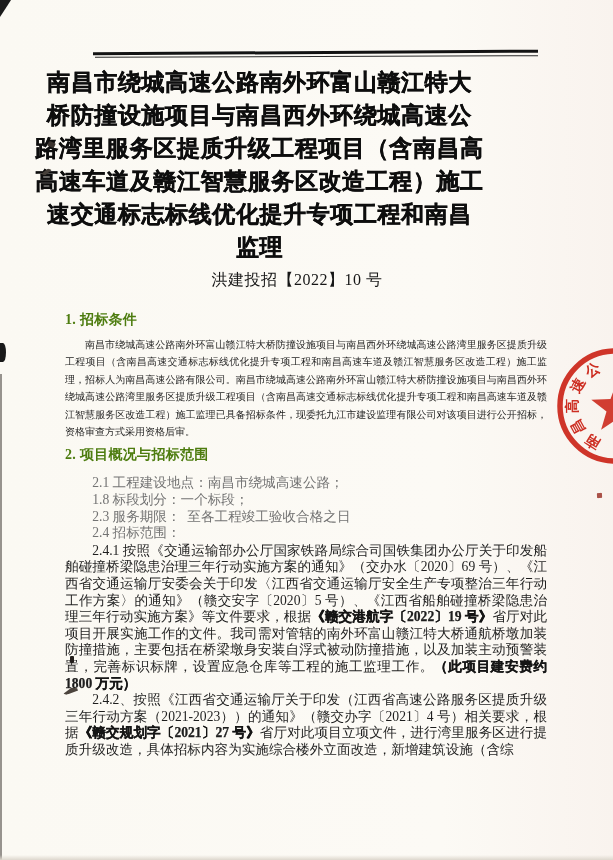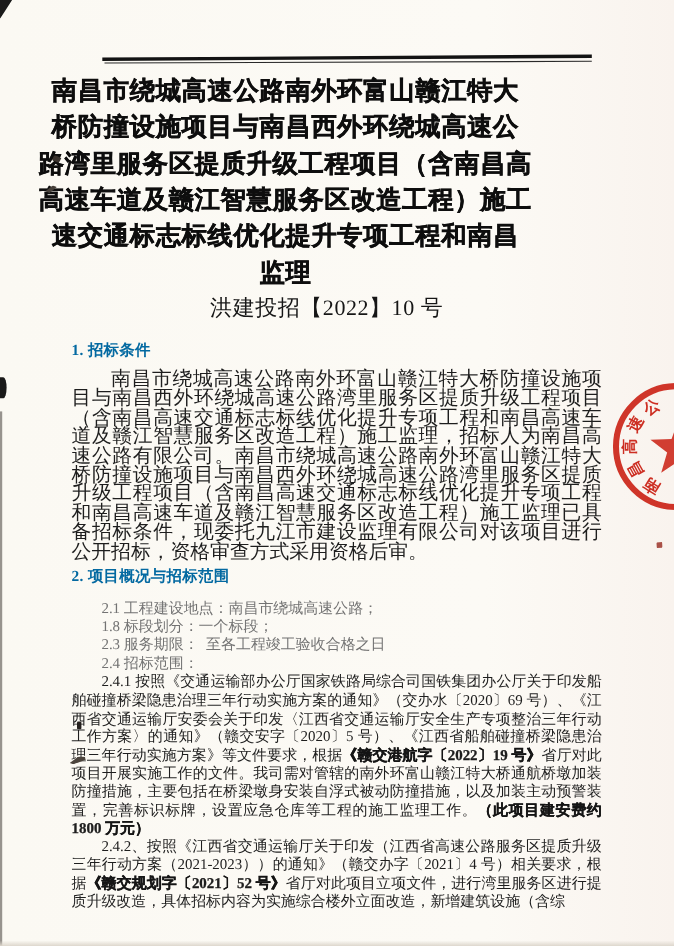--- a/index.html
+++ b/index.html
@@ -15,27 +15,27 @@
   .top-bar-thin{position:absolute;left:95px;top:56px;width:443px;height:1.4px;background:#2a2a2a;transform:rotate(-.2deg);}
   
   .title-block{position:absolute;top:66px;left:0;width:519px;text-align:center;}
   .title-line{
     font-size:23px;font-weight:900;line-height:33px;letter-spacing:.6px;color:#0e0e0e;
     font-family:"Liberation Serif","DejaVu Serif",serif;
     -webkit-text-stroke:.4px #0e0e0e;
   }
   .doc-number{
     position:absolute;top:269px;left:0;width:594px;text-align:center;
-    font-size:20px;line-height:22px;color:#161616;letter-spacing:.5px;
+    font-size:16px;line-height:22px;color:#161616;letter-spacing:.5px;
   }
   
   .content{position:absolute;left:65px;top:311px;width:482px;}
-  .h-sec{font-size:14px;font-weight:bold;color:#0369a1;margin:0 0 7px 0;line-height:18px;letter-spacing:.3px;}
+  .h-sec{font-size:14px;font-weight:bold;color:#4d7c0f;margin:0 0 7px 0;line-height:18px;letter-spacing:.3px;}
   .h-sec2{margin:6px 0 11px 0;}
-  .para{font-size:18px;line-height:17.4px;text-align:justify;text-indent:2em;margin:0 0 2px 0;color:#1e1e1e;}
+  .para{font-size:10px;line-height:17.4px;text-align:justify;text-indent:2em;margin:0 0 2px 0;color:#1e1e1e;}
   .items{margin:0 0 1px 0;}
   .item-line{font-size:13.6px;line-height:16.6px;padding-left:2em;white-space:pre-wrap;color:#737373;}
   .para-sub{font-size:13.6px;line-height:16.6px;text-align:justify;text-indent:2em;margin:0;color:#1e1e1e;}
   .seg-bold{font-weight:bold;-webkit-text-stroke:.25px #141414;}
   
   .stamp{position:absolute;left:550px;top:340px;width:130px;height:132px;}
   
   .art{position:absolute;}
   .corner-mark{left:0;top:0;width:11px;height:17px;background:#1b1b1b;clip-path:polygon(0 0,100% 0,55% 45%,0 100%);}
   .speck-1{left:48px;top:142px;width:7px;height:5px;background:#3a332e;transform:rotate(24deg);border-radius:2px 0 2px 0;}
@@ -70,21 +70,21 @@
     <div class="h-sec">1. 招标条件</div>
     <p class="para">南昌市绕城高速公路南外环富山赣江特大桥防撞设施项目与南昌西外环绕城高速公路湾里服务区提质升级工程项目（含南昌高速交通标志标线优化提升专项工程和南昌高速车道及赣江智慧服务区改造工程）施工监理，招标人为南昌高速公路有限公司。南昌市绕城高速公路南外环富山赣江特大桥防撞设施项目与南昌西外环绕城高速公路湾里服务区提质升级工程项目（含南昌高速交通标志标线优化提升专项工程和南昌高速车道及赣江智慧服务区改造工程）施工监理已具备招标条件，现委托九江市建设监理有限公司对该项目进行公开招标，资格审查方式采用资格后审。</p>
     <div class="h-sec h-sec2">2. 项目概况与招标范围</div>
     <div class="items" id="items">
         <div class="item-line">2.1 工程建设地点：南昌市绕城高速公路；</div>
         <div class="item-line">1.8 标段划分：一个标段；</div>
         <div class="item-line">2.3 服务期限：  至各工程竣工验收合格之日</div>
         <div class="item-line">2.4 招标范围：</div>
       </div>
     <p class="para-sub" id="para-241"><span>2.4.1 按照《交通运输部办公厅国家铁路局综合司国铁集团办公厅关于印发船舶碰撞桥梁隐患治理三年行动实施方案的通知》（交办水〔2020〕69 号）、《江西省交通运输厅安委会关于印发〈江西省交通运输厅安全生产专项整治三年行动工作方案〉的通知》（赣交安字〔2020〕5 号）、《江西省船舶碰撞桥梁隐患治理三年行动实施方案》等文件要求，根据</span><span class="seg-bold">《赣交港航字〔2022〕19 号》</span><span>省厅对此项目开展实施工作的文件。我司需对管辖的南外环富山赣江特大桥通航桥墩加装防撞措施，主要包括在桥梁墩身安装自浮式被动防撞措施，以及加装主动预警装置，完善标识标牌，设置应急仓库等工程的施工监理工作。</span><span class="seg-bold">（此项目建安费约 1800 万元）</span></p>
-    <p class="para-sub" id="para-242"><span>2.4.2、按照《江西省交通运输厅关于印发（江西省高速公路服务区提质升级三年行动方案（2021-2023））的通知》（赣交办字〔2021〕4 号）相关要求，根据</span><span class="seg-bold">《赣交规划字〔2021〕52 号》</span><span>省厅对此项目立项文件，进行湾里服务区进行提质升级改造，具体招标内容为实施综合楼外立面改造，新增建筑设施（含综</span></p>
+    <p class="para-sub" id="para-242"><span>2.4.2、按照《江西省交通运输厅关于印发（江西省高速公路服务区提质升级三年行动方案（2021-2023））的通知》（赣交办字〔2021〕4 号）相关要求，根据</span><span class="seg-bold">《赣交规划字〔2021〕27 号》</span><span>省厅对此项目立项文件，进行湾里服务区进行提质升级改造，具体招标内容为实施综合楼外立面改造，新增建筑设施（含综</span></p>
   </div>
 
   <svg class="stamp" id="stamp" viewBox="0 0 130 132" xmlns="http://www.w3.org/2000/svg">
     <circle cx="65" cy="66" r="55" fill="none" stroke="#cb2418" stroke-width="5.5" opacity="0.92"></circle>
     <polygon points="67,41 73.5,59.1 92.7,59.7 77.5,71.4 82.9,89.8 67,79 51.1,89.8 56.5,71.4 41.3,59.7 60.5,59.1" fill="#cb2418" opacity="0.88"></polygon>
     <g id="stamp-chars" font-family="Liberation Serif, DejaVu Serif, serif" font-size="14.5" font-weight="bold" fill="#cb2418" opacity="0.95">
         <text transform="translate(43.3 100.8) rotate(-148)" text-anchor="middle" dominant-baseline="middle">南</text>
         <text transform="translate(29.1 85.9) rotate(-119)" text-anchor="middle" dominant-baseline="middle">昌</text>
         <text transform="translate(24.0 66.0) rotate(-90)" text-anchor="middle" dominant-baseline="middle">高</text>
         <text transform="translate(29.1 46.1) rotate(-61)" text-anchor="middle" dominant-baseline="middle">速</text>

